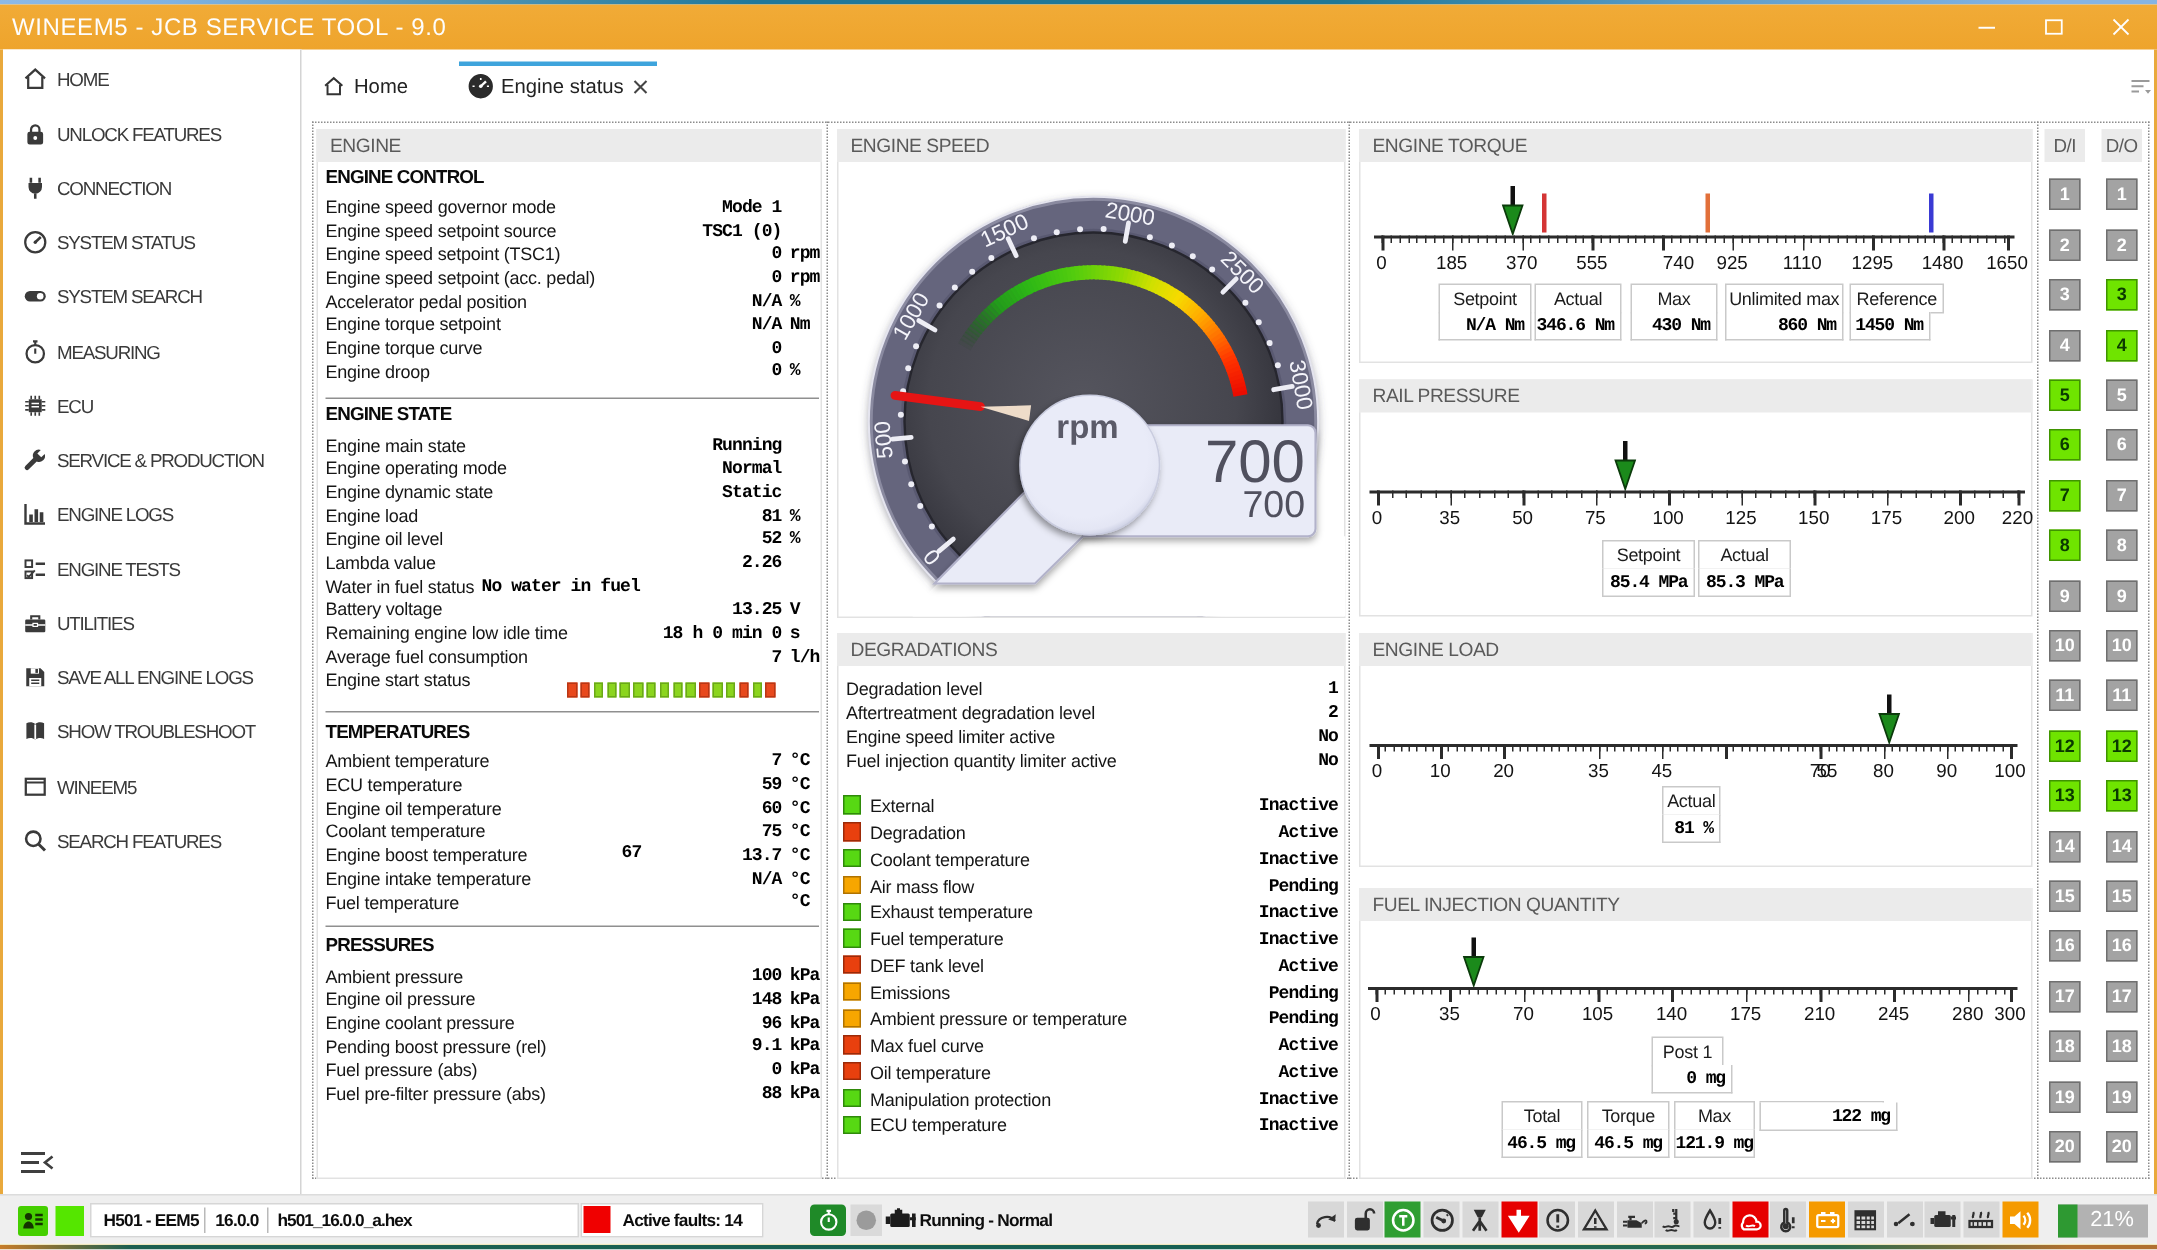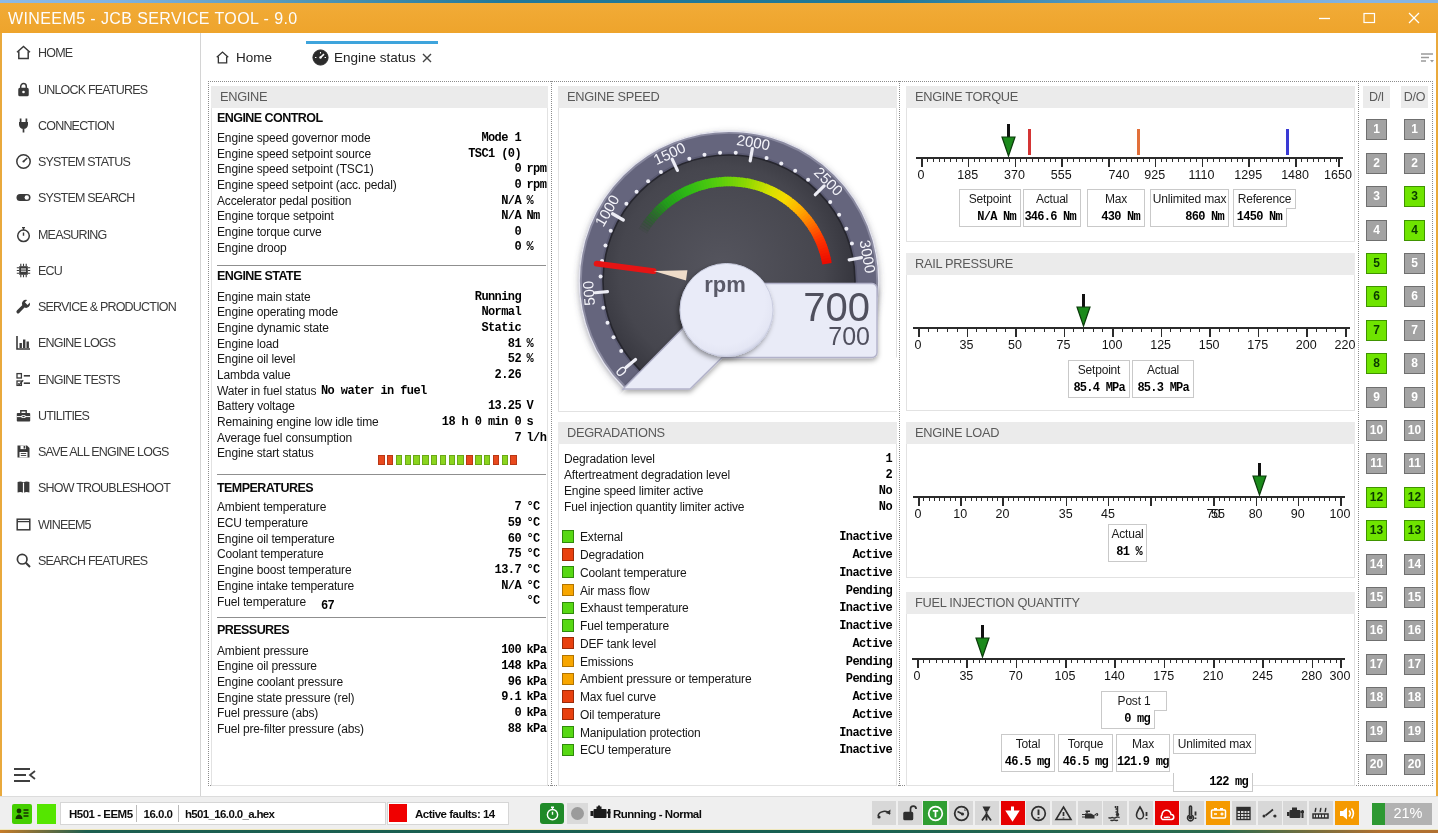--- a/index.html
+++ b/index.html
@@ -229,34 +229,34 @@
 <div class="a lbl" style="left:217px;top:546.4px">Coolant temperature</div>
 <div class="a val" style="left:321px;top:546.2px;width:200px;text-align:right">75</div>
 <div class="a val" style="left:526.5px;top:546.2px">°C</div>
 <div class="a lbl" style="left:217px;top:562.1px">Engine boost temperature</div>
 <div class="a val" style="left:321px;top:561.9px;width:200px;text-align:right">13.7</div>
 <div class="a val" style="left:526.5px;top:561.9px">°C</div>
 <div class="a lbl" style="left:217px;top:577.8px">Engine intake temperature</div>
 <div class="a val" style="left:321px;top:577.6px;width:200px;text-align:right">N/A</div>
 <div class="a val" style="left:526.5px;top:577.6px">°C</div>
 <div class="a lbl" style="left:217px;top:593.5px">Fuel temperature</div>
-<div class="a val" style="left:321px;top:598px;width:200px;text-align:left">67</div>
+<div class="a val" style="left:321px;top:560px;width:200px;text-align:center">67</div>
 <div class="a val" style="left:526.5px;top:593.3px">°C</div>
 <div class="a sep" style="left:217px;top:616.7px;width:329px"></div>
 <div class="a sect" style="left:217px;top:622.1px">PRESSURES</div>
 <div class="a lbl" style="left:217px;top:642.5px">Ambient pressure</div>
 <div class="a val" style="left:321px;top:642.3px;width:200px;text-align:right">100</div>
 <div class="a val" style="left:526.5px;top:642.3px">kPa</div>
 <div class="a lbl" style="left:217px;top:658.2px">Engine oil pressure</div>
 <div class="a val" style="left:321px;top:658.0px;width:200px;text-align:right">148</div>
 <div class="a val" style="left:526.5px;top:658.0px">kPa</div>
 <div class="a lbl" style="left:217px;top:673.9px">Engine coolant pressure</div>
 <div class="a val" style="left:321px;top:673.7px;width:200px;text-align:right">96</div>
 <div class="a val" style="left:526.5px;top:673.7px">kPa</div>
-<div class="a lbl" style="left:217px;top:689.6px">Engine state pressure (rel)</div>
+<div class="a lbl" style="left:217px;top:689.6px">Pending boost pressure (rel)</div>
 <div class="a val" style="left:321px;top:689.4px;width:200px;text-align:right">9.1</div>
 <div class="a val" style="left:526.5px;top:689.4px">kPa</div>
 <div class="a lbl" style="left:217px;top:705.3px">Fuel pressure (abs)</div>
 <div class="a val" style="left:321px;top:705.1px;width:200px;text-align:right">0</div>
 <div class="a val" style="left:526.5px;top:705.1px">kPa</div>
 <div class="a lbl" style="left:217px;top:721.0px">Fuel pre-filter pressure (abs)</div>
 <div class="a val" style="left:321px;top:720.8px;width:200px;text-align:right">88</div>
 <div class="a val" style="left:526.5px;top:720.8px">kPa</div>
 <div class="a" style="left:558px;top:86px;width:339px;height:326px;border:1px solid #e2e2e2;background:#fff"></div>
 <div class="a phead" style="left:558px;top:86px;width:339px;height:22px">ENGINE SPEED</div>
@@ -872,30 +872,30 @@
 <div class="tick" style="left:1262.45px;top:658px;height:10px;width:1.5px"></div>
 <div class="num" style="left:1262.45px;top:668.5px">245</div>
 <div class="tick" style="left:1311.80px;top:658px;height:10px;width:1.5px"></div>
 <div class="num" style="left:1311.80px;top:668.5px">280</div>
 <div class="tick" style="left:1340.00px;top:658px;height:10px;width:1.5px"></div>
 <div class="num" style="left:1340.00px;top:668.5px">300</div>
 <div class="a" style="left:981.07px;top:625px;width:3px;height:14px;background:#111"></div>
 <svg class="a" style="left:975.07px;top:637px" width="15" height="21" viewBox="0 0 15 21">
     <polygon points="1,1 14,1 7.5,20" fill="#1b8a1b" stroke="#0b3b0b" stroke-width="1.2"></polygon>
   </svg>
-<div class="a cellh" style="left:1101px;top:691px;width:66px">Post 1</div>
+<div class="a cellh" style="left:1101px;top:691px;width:48px">Post 1</div>
 <div class="a cellv" style="left:1101px;top:710px;width:54px">0 mg</div>
 <div class="a cellh" style="left:1001px;top:734px;width:54px">Total</div>
 <div class="a cellv" style="left:1001px;top:753px;width:54px">46.5 mg</div>
 <div class="a cellh" style="left:1058px;top:734px;width:55px">Torque</div>
 <div class="a cellv" style="left:1058px;top:753px;width:55px">46.5 mg</div>
 <div class="a cellh" style="left:1116px;top:734px;width:54px">Max</div>
 <div class="a cellv" style="left:1116px;top:753px;width:54px">121.9 mg</div>
 <div class="a cellh" style="left:1173px;top:734px;width:83px">Unlimited max</div>
-<div class="a cellv" style="left:1173px;top:773px;width:80px">122 mg</div>
+<div class="a cellv" style="left:1173px;top:735px;width:92px">122 mg</div>
 <div class="a phead" style="left:1363px;top:86px;width:27px;height:22px;text-align:center;padding-left:0;font-size:12.5px">D/I</div>
 <div class="a" style="left:1366px;top:119.4px;width:21px;height:21px;background:#a3a3a3;border:1.4px solid #6f6f6f;color:#fff;font-size:12px;font-weight:bold;text-align:center;line-height:18.5px">1</div>
 <div class="a" style="left:1366px;top:152.8px;width:21px;height:21px;background:#a3a3a3;border:1.4px solid #6f6f6f;color:#fff;font-size:12px;font-weight:bold;text-align:center;line-height:18.5px">2</div>
 <div class="a" style="left:1366px;top:186.2px;width:21px;height:21px;background:#a3a3a3;border:1.4px solid #6f6f6f;color:#fff;font-size:12px;font-weight:bold;text-align:center;line-height:18.5px">3</div>
 <div class="a" style="left:1366px;top:219.6px;width:21px;height:21px;background:#a3a3a3;border:1.4px solid #6f6f6f;color:#fff;font-size:12px;font-weight:bold;text-align:center;line-height:18.5px">4</div>
 <div class="a" style="left:1366px;top:253.0px;width:21px;height:21px;background:#6fe400;border:1.4px solid #3f9400;color:#0a3a00;font-size:12px;font-weight:bold;text-align:center;line-height:18.5px">5</div>
 <div class="a" style="left:1366px;top:286.4px;width:21px;height:21px;background:#6fe400;border:1.4px solid #3f9400;color:#0a3a00;font-size:12px;font-weight:bold;text-align:center;line-height:18.5px">6</div>
 <div class="a" style="left:1366px;top:319.8px;width:21px;height:21px;background:#6fe400;border:1.4px solid #3f9400;color:#0a3a00;font-size:12px;font-weight:bold;text-align:center;line-height:18.5px">7</div>
 <div class="a" style="left:1366px;top:353.2px;width:21px;height:21px;background:#6fe400;border:1.4px solid #3f9400;color:#0a3a00;font-size:12px;font-weight:bold;text-align:center;line-height:18.5px">8</div>
 <div class="a" style="left:1366px;top:386.6px;width:21px;height:21px;background:#a3a3a3;border:1.4px solid #6f6f6f;color:#fff;font-size:12px;font-weight:bold;text-align:center;line-height:18.5px">9</div>

